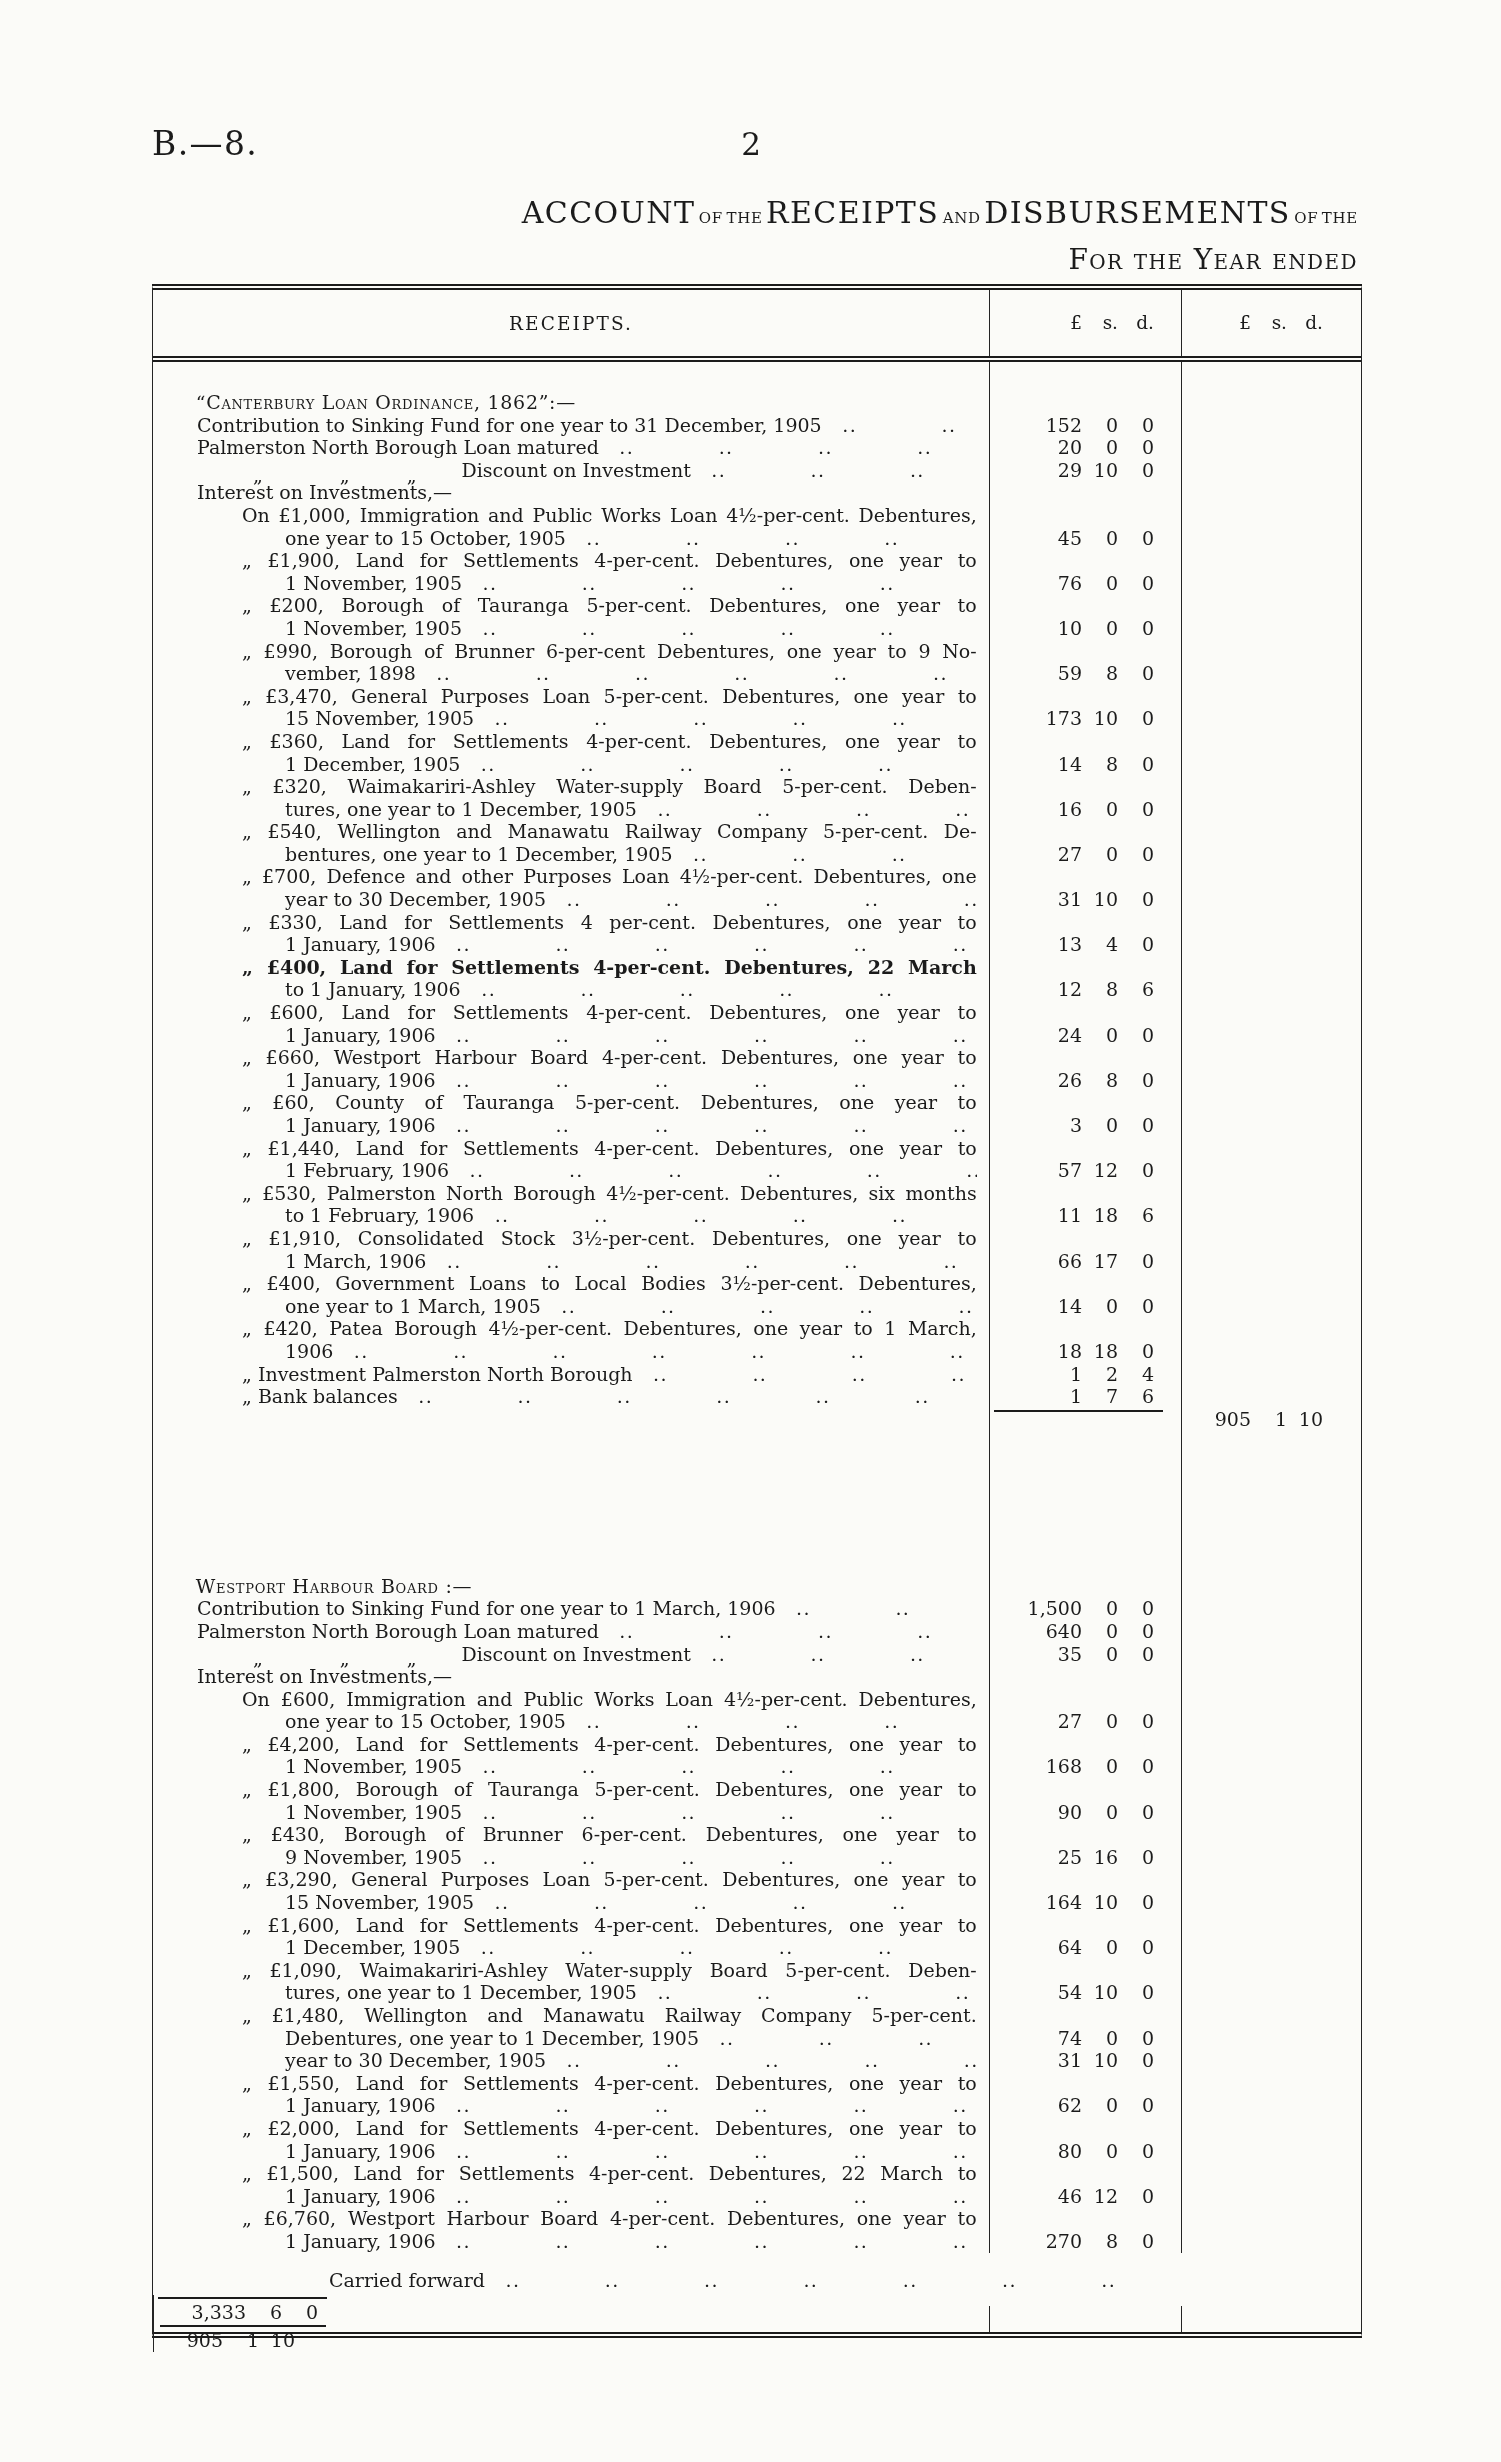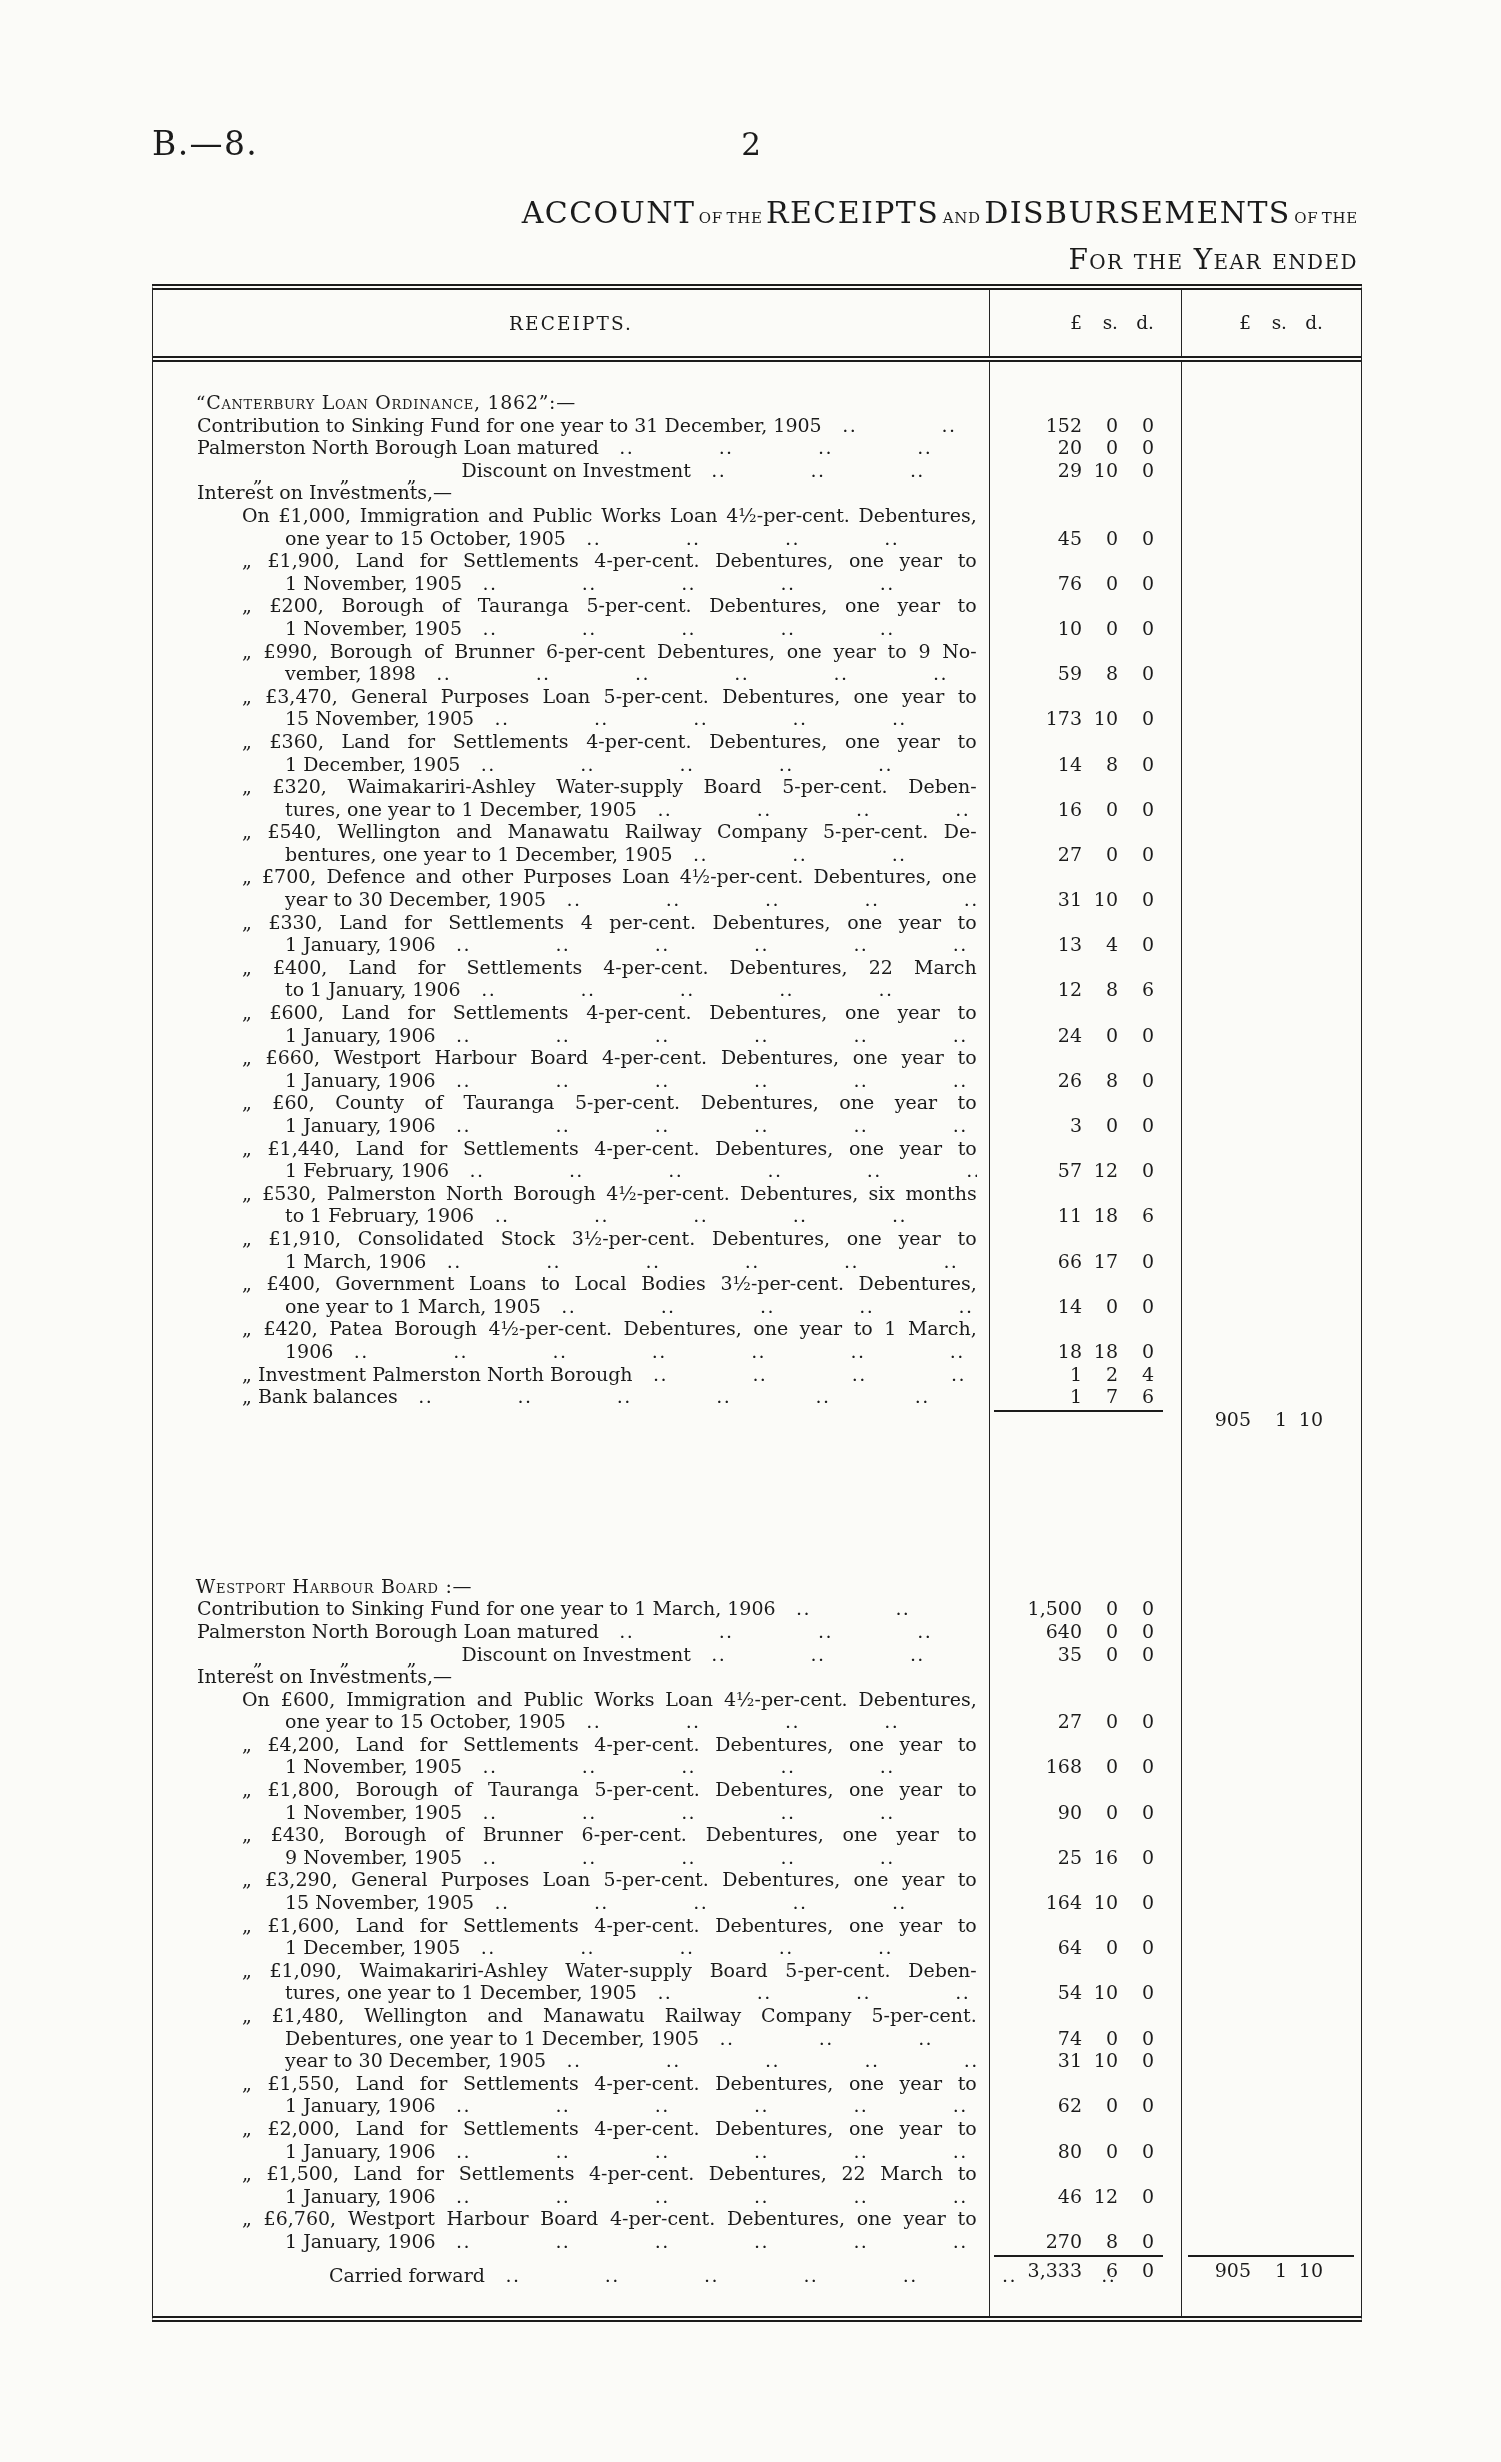--- a/index.html
+++ b/index.html
@@ -50,21 +50,21 @@
 
   .sp-top{height:29px;}
   .sp-mid{height:144px;}
   .sp-bottom{height:26px;}
   .r-spacer .desc,.r-spacer .money{min-height:100%;}
 
   .rule{border-top:2.1px solid #1b1b1b;margin:2.1px 18px 2.1px 4.1px;}
   .m2 .rule{margin:2.1px 5.5px 2.1px 5.5px;}
   .r-total{height:23px;}
   .r-total .money{justify-content:flex-start;}
-  .r-carried{height:37px;margin-top:0;}
+  .r-carried{height:37px;margin-top:16px;flex-direction:column;}
   .r-carried .money{justify-content:flex-start;}
   .r-carried .desc{display:flex;align-items:flex-end;padding-bottom:3.4px;}
   .r-carried .line{width:100%;}
 </style>
 </head>
 <body>
 
 <div class="pageref">B.—8.</div>
 <div class="pagenum">2</div>
 
@@ -329,21 +329,21 @@
           <div class="mgrid">
             <span class="mv">13</span>
             <span class="mv">4</span>
             <span class="mv">0</span>
           </div>
         </div>
         <div class="money m2"></div>
       </div>
       <div class="row r-entry">
         <div class="desc">
-          <div class="line j" style="padding-left: 89px;">„ £400, Land for Settlements 4-per-cent. Debentures, 22 March</div>
+          <div class="line j" style="padding-left: 89px; font-weight: bold;">„ £400, Land for Settlements 4-per-cent. Debentures, 22 March</div>
           <div class="line flex" style="padding-left: 132px;">
             <span class="lt">to 1 January, 1906</span>
             <span class="lead"></span>
           </div>
         </div>
         <div class="money m1">
           <div class="mgrid">
             <span class="mv">12</span>
             <span class="mv">8</span>
             <span class="mv">6</span>

